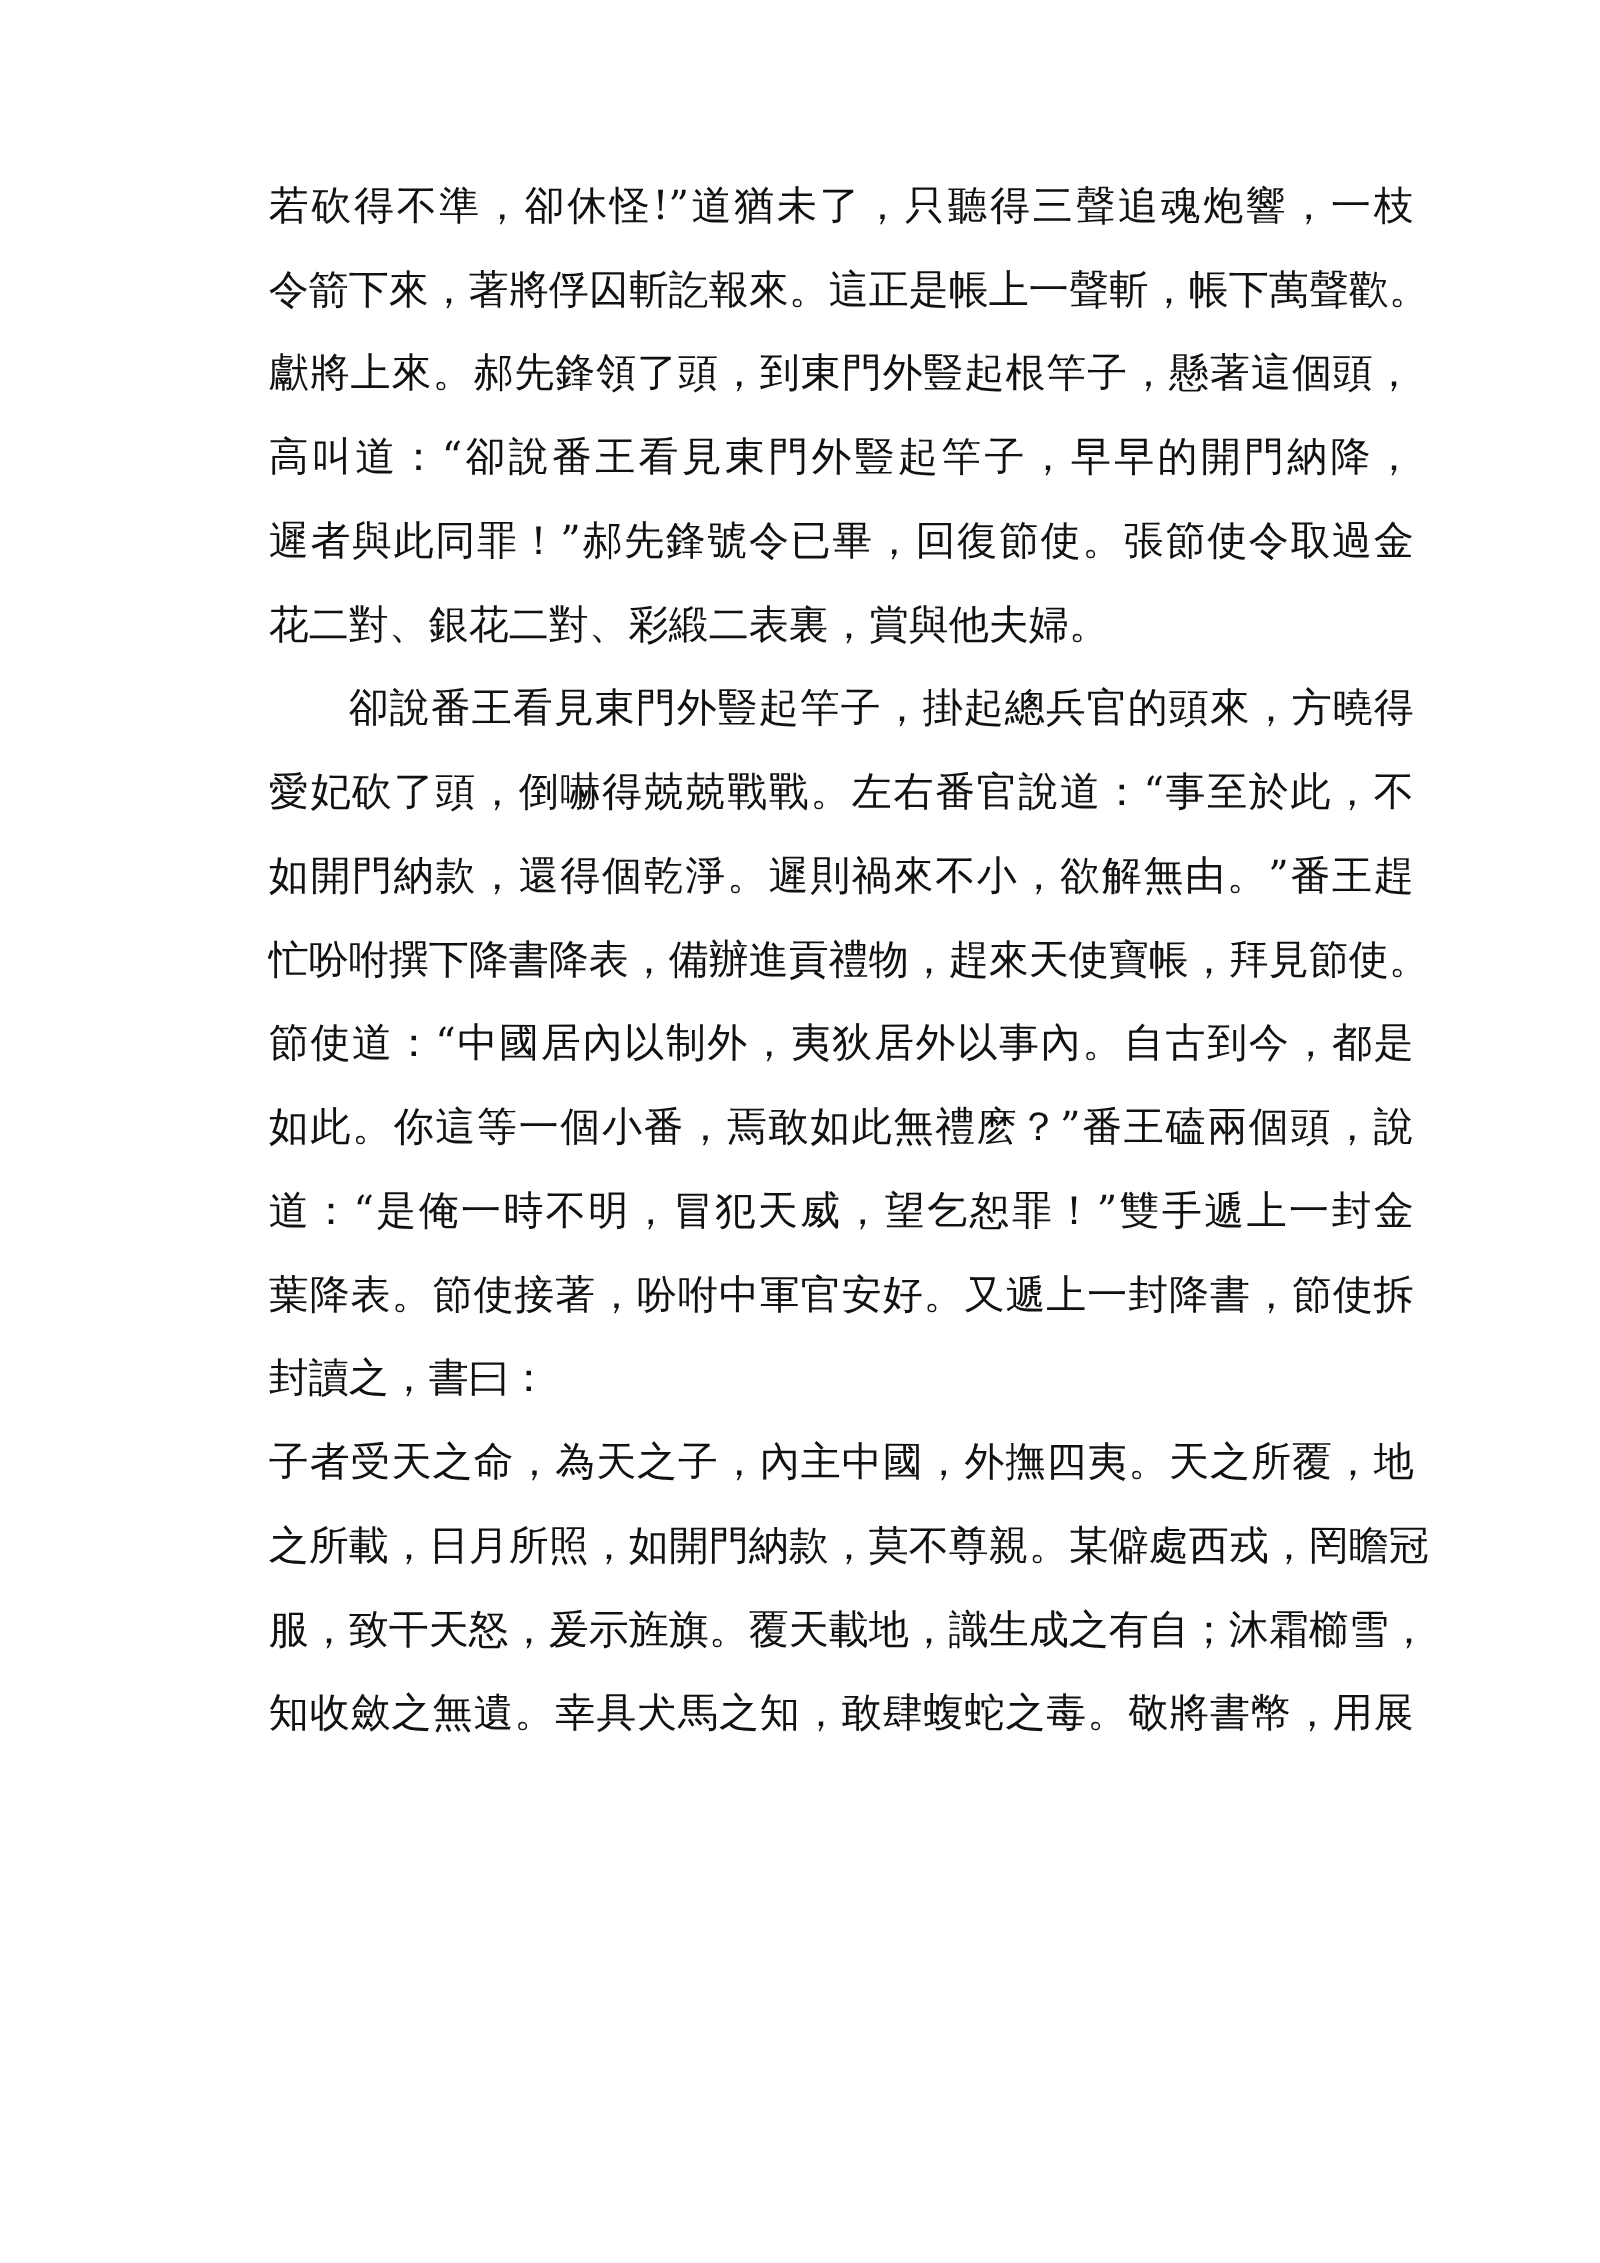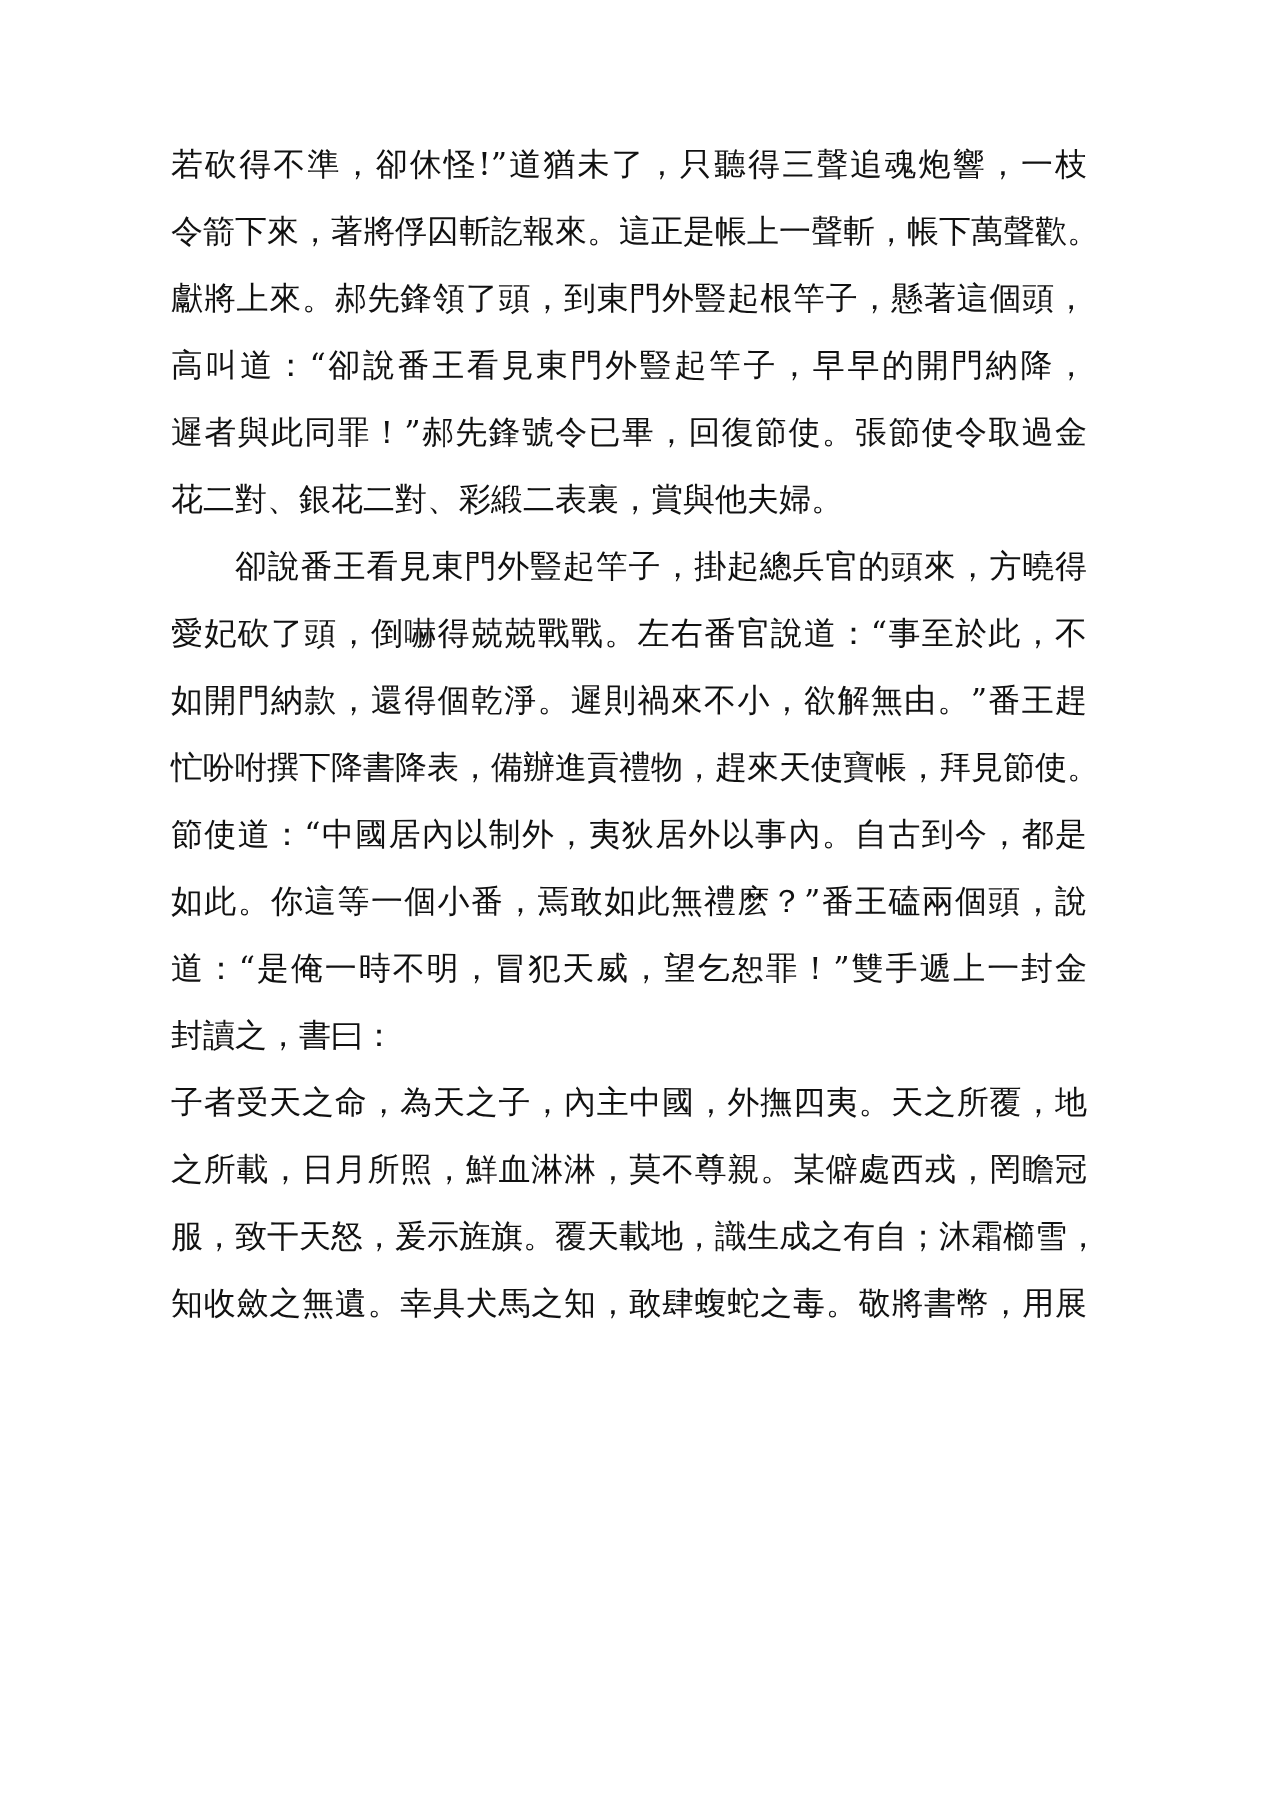--- a/index.html
+++ b/index.html
@@ -7,20 +7,21 @@
     padding: 0;
     background: #ffffff;
   }
   .page {
     position: relative;
     width: 1148px;
     height: 1810px;
     background: #ffffff;
     overflow: hidden;
     font-family: "DejaVu Serif", "Liberation Serif", serif;
+    margin-left: 44px;
   }
   .text-block {
     position: absolute;
     left: 171px;
     top: 131px;
     width: 916px;
   }
   .line {
     font-size: 32px;
     height: 67px;
@@ -49,19 +50,20 @@
       <div class="line">高叫道：“卻說番王看見東門外豎起竿子，早早的開門納降，</div>
       <div class="line">遲者與此同罪！”郝先鋒號令已畢，回復節使。張節使令取過金</div>
       <div class="line short">花二對、銀花二對、彩緞二表裏，賞與他夫婦。</div>
       <div class="line indent">卻說番王看見東門外豎起竿子，掛起總兵官的頭來，方曉得</div>
       <div class="line">愛妃砍了頭，倒嚇得兢兢戰戰。左右番官說道：“事至於此，不</div>
       <div class="line">如開門納款，還得個乾淨。遲則禍來不小，欲解無由。”番王趕</div>
       <div class="line">忙吩咐撰下降書降表，備辦進貢禮物，趕來天使寶帳，拜見節使。</div>
       <div class="line">節使道：“中國居內以制外，夷狄居外以事內。自古到今，都是</div>
       <div class="line">如此。你這等一個小番，焉敢如此無禮麽？”番王磕兩個頭，說</div>
       <div class="line">道：“是俺一時不明，冒犯天威，望乞恕罪！”雙手遞上一封金</div>
+      <div class="line">葉降表。節使接著，吩咐中軍官安好。又遞上一封降書，節使拆</div>
       <div class="line short">封讀之，書曰：</div>
       <div class="line">子者受天之命，為天之子，內主中國，外撫四夷。天之所覆，地</div>
-      <div class="line">之所載，日月所照，鮮血淋淋，莫不尊親。某僻處西戎，罔瞻冠</div>
+      <div class="line">之所載，日月所照，如開門納款，莫不尊親。某僻處西戎，罔瞻冠</div>
       <div class="line">服，致干天怒，爰示旌旗。覆天載地，識生成之有自；沐霜櫛雪，</div>
       <div class="line">知收斂之無遺。幸具犬馬之知，敢肆蝮蛇之毒。敬將書幣，用展</div>
     </main>
 </div>
 
 </body></html>

